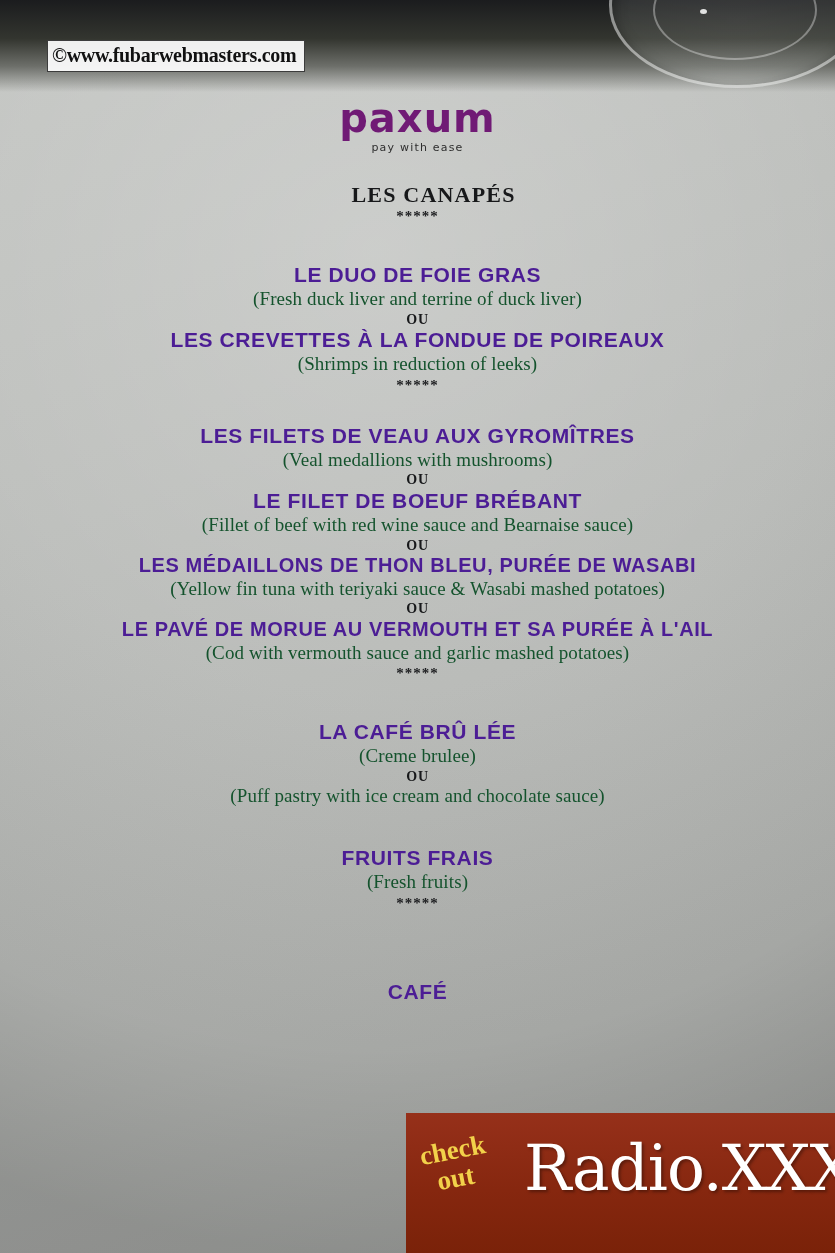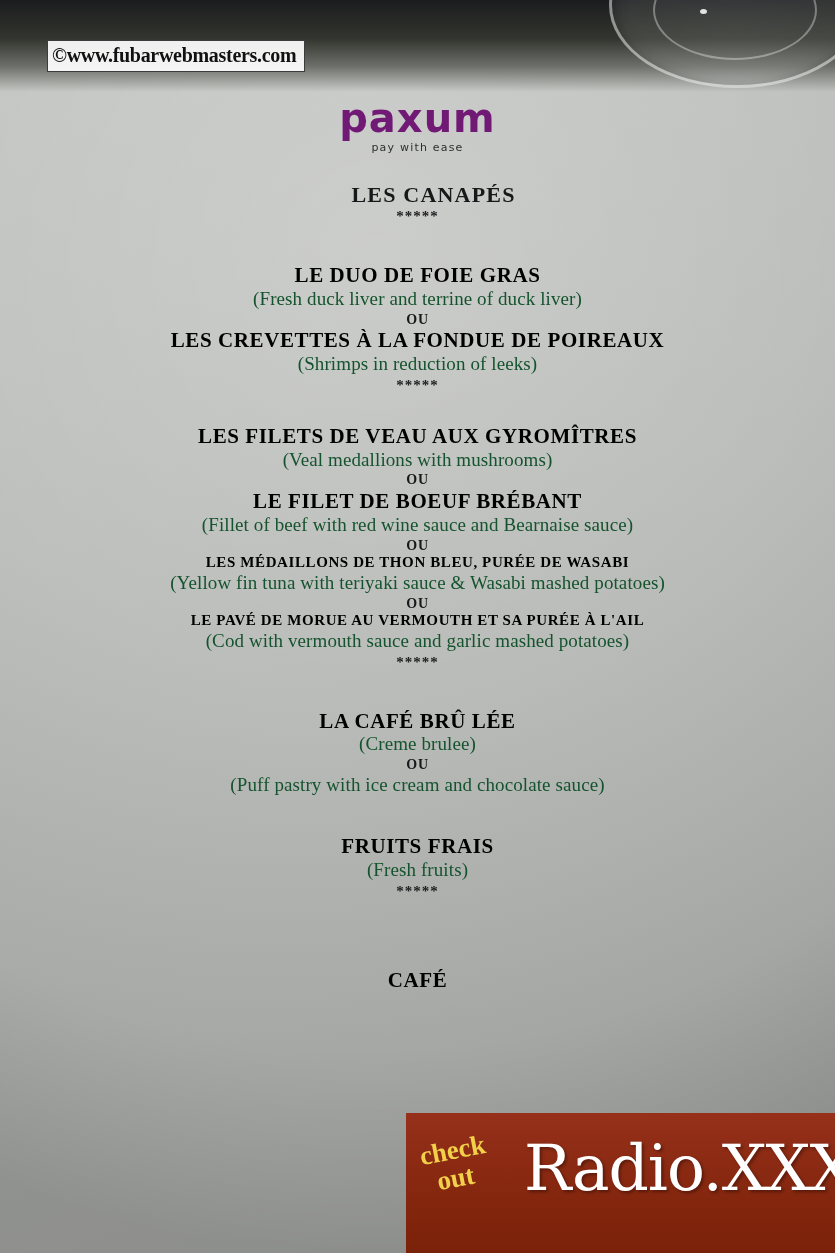--- a/index.html
+++ b/index.html
@@ -116,29 +116,29 @@
   }
   .section-title {
     font-family: "Liberation Serif", serif;
     font-weight: bold;
     font-size: 22px;
     letter-spacing: 1.2px;
     line-height: 1.15;
     padding-left: 32px;
   }
   .dish {
-    font-family: Liberation Serif, serif;
+    font-family: Liberation Sans, sans-serif;
     font-weight: bold;
     font-size: 21px;
     letter-spacing: 0.6px;
     line-height: 1.18;
-    color: #000000;
+    color: #4c1d95;
   }
   .dish.small {
-    font-size: 15px;
+    font-size: 20px;
   }
   .desc {
     font-family: "Liberation Serif", serif;
     font-size: 19px;
     color: #14532d;
     line-height: 1.2;
     letter-spacing: 0.1px;
   }
   .ou {
     font-family: "Liberation Serif", serif;

